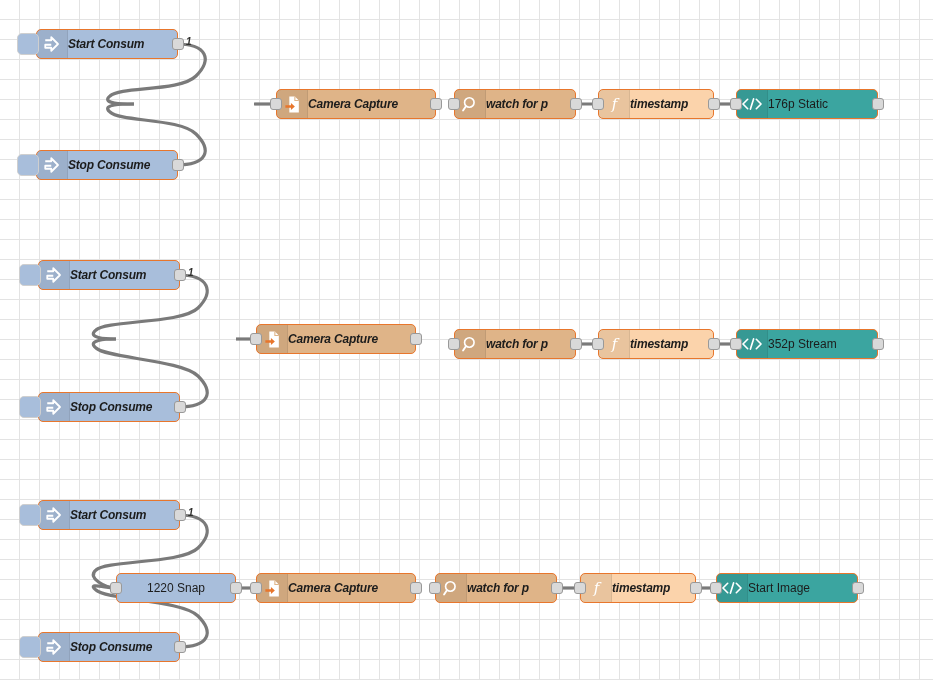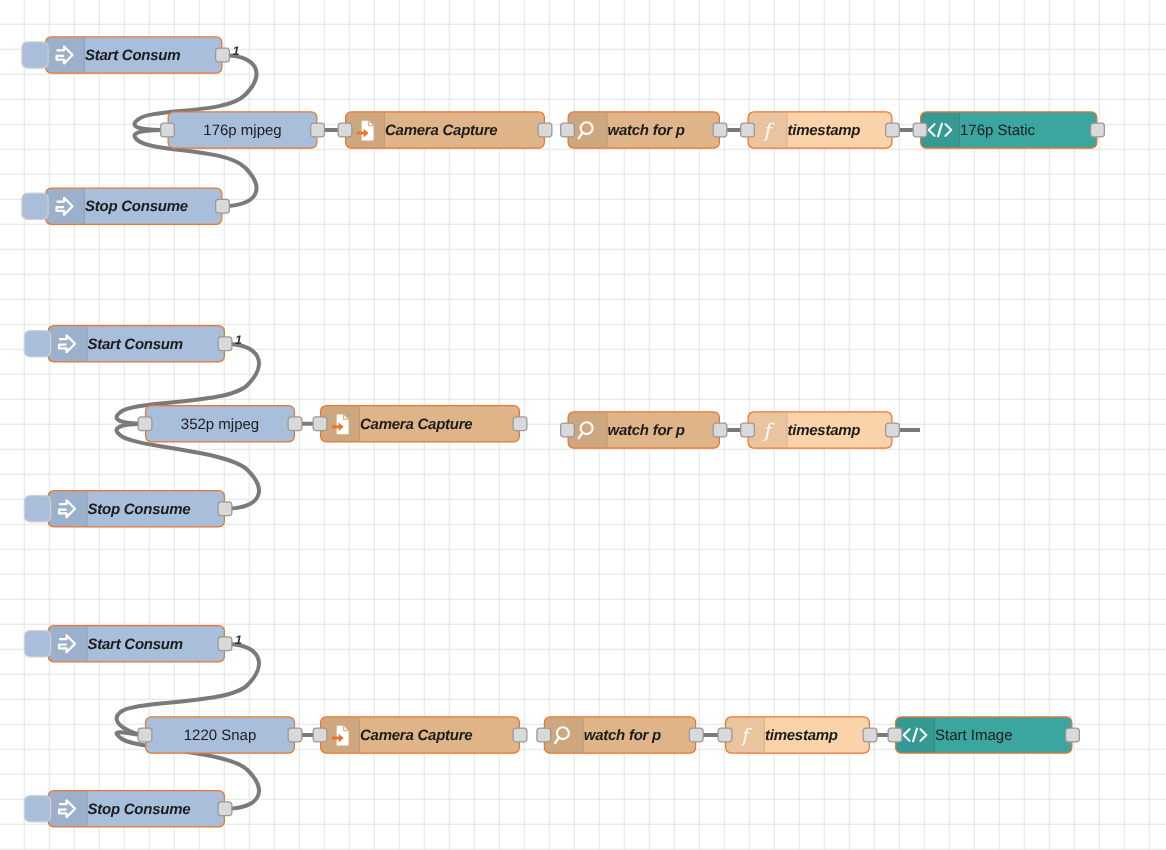--- a/index.html
+++ b/index.html
@@ -149,27 +149,20 @@
       <span class="icon-box">
         <svg class="gi" width="18" height="18" viewBox="0 0 24 24">
             <path d="M3 7h8V3l9 9-9 9v-4H3v-4h8" fill="none" stroke="#ffffff" stroke-width="2.4" stroke-linejoin="round"></path>
           </svg>
       </span>
       <span class="label lbl-bold-italic">Stop Consume</span>
     </div>
     <span class="port out"></span>
   </div>
 
-  <div class="node n-blue" style="left:134px;top:89px;width:120px;">
-    <div class="body">
-      <span class="label lbl-center">176p mjpeg</span>
-    </div>
-    <span class="port in"></span>
-    <span class="port out"></span>
-  </div>
 
   <div class="node n-tan" style="left:276px;top:89px;width:160px;">
     <div class="body">
       <span class="icon-box">
         <svg class="gi" width="19" height="19" viewBox="0 0 24 24">
           <path d="M8 2h7l5 5v15H8z" fill="#ffffff"></path>
           <path d="M15 2v5h5" fill="none" stroke="#dfb488" stroke-width="1.4"></path>
           <path d="M3 13h7v-3l5 4.5L10 19v-3H3z" fill="#e8762c"></path>
         </svg>
       </span>
@@ -241,27 +234,20 @@
       <span class="icon-box">
         <svg class="gi" width="18" height="18" viewBox="0 0 24 24">
             <path d="M3 7h8V3l9 9-9 9v-4H3v-4h8" fill="none" stroke="#ffffff" stroke-width="2.4" stroke-linejoin="round"></path>
           </svg>
       </span>
       <span class="label lbl-bold-italic">Stop Consume</span>
     </div>
     <span class="port out"></span>
   </div>
 
-  <div class="node n-blue" style="left:116px;top:324px;width:120px;">
-    <div class="body">
-      <span class="label lbl-center">352p mjpeg</span>
-    </div>
-    <span class="port in"></span>
-    <span class="port out"></span>
-  </div>
 
   <div class="node n-tan" style="left:256px;top:324px;width:160px;">
     <div class="body">
       <span class="icon-box">
         <svg class="gi" width="19" height="19" viewBox="0 0 24 24">
           <path d="M8 2h7l5 5v15H8z" fill="#ffffff"></path>
           <path d="M15 2v5h5" fill="none" stroke="#dfb488" stroke-width="1.4"></path>
           <path d="M3 13h7v-3l5 4.5L10 19v-3H3z" fill="#e8762c"></path>
         </svg>
       </span>
@@ -291,106 +277,120 @@
         <svg class="gi" width="19" height="19" viewBox="0 0 24 24">
           <text x="12" y="18" font-family="DejaVu Serif, serif" font-size="19" font-style="italic" fill="#ffffff" text-anchor="middle">f</text>
         </svg>
       </span>
       <span class="label lbl-bold-italic">timestamp</span>
     </div>
     <span class="port in"></span>
     <span class="port out"></span>
   </div>
 
-
-  <div class="node n-blue" style="left:38px;top:500px;width:142px;">
-    <span class="inject-btn"></span>
-    <div class="body">
-      <span class="icon-box">
-        <svg class="gi" width="18" height="18" viewBox="0 0 24 24">
-            <path d="M3 7h8V3l9 9-9 9v-4H3v-4h8" fill="none" stroke="#ffffff" stroke-width="2.4" stroke-linejoin="round"></path>
-          </svg>
-      </span>
-      <span class="label lbl-bold-italic">Start Consum</span>
-    </div>
-    <span class="port out"></span>
-  </div>
-  <span class="wire-index" style="left:188px;top:507px;">1</span>
-
-  <div class="node n-blue" style="left:38px;top:632px;width:142px;">
-    <span class="inject-btn"></span>
-    <div class="body">
-      <span class="icon-box">
-        <svg class="gi" width="18" height="18" viewBox="0 0 24 24">
-            <path d="M3 7h8V3l9 9-9 9v-4H3v-4h8" fill="none" stroke="#ffffff" stroke-width="2.4" stroke-linejoin="round"></path>
-          </svg>
-      </span>
-      <span class="label lbl-bold-italic">Stop Consume</span>
-    </div>
-    <span class="port out"></span>
-  </div>
-
-  <div class="node n-blue" style="left:116px;top:573px;width:120px;">
-    <div class="body">
-      <span class="label lbl-center">1220 Snap</span>
-    </div>
-    <span class="port in"></span>
-    <span class="port out"></span>
-  </div>
-
-  <div class="node n-tan" style="left:256px;top:573px;width:160px;">
-    <div class="body">
-      <span class="icon-box">
-        <svg class="gi" width="19" height="19" viewBox="0 0 24 24">
-          <path d="M8 2h7l5 5v15H8z" fill="#ffffff"></path>
-          <path d="M15 2v5h5" fill="none" stroke="#dfb488" stroke-width="1.4"></path>
-          <path d="M3 13h7v-3l5 4.5L10 19v-3H3z" fill="#e8762c"></path>
-        </svg>
-      </span>
-      <span class="label lbl-bold-italic">Camera Capture</span>
-    </div>
-    <span class="port in"></span>
-    <span class="port out"></span>
-  </div>
-
-  <div class="node n-tan" style="left:435px;top:573px;width:122px;">
-    <div class="body">
-      <span class="icon-box">
-        <svg class="gi" width="19" height="19" viewBox="0 0 24 24">
-          <circle cx="10.5" cy="9.5" r="6" fill="none" stroke="#ffffff" stroke-width="2.1"></circle>
-          <path d="M6.2 14.2 L2.6 19.6" stroke="#ffffff" stroke-width="2.4" stroke-linecap="round"></path>
-        </svg>
-      </span>
-      <span class="label lbl-bold-italic">watch for p</span>
-    </div>
-    <span class="port in"></span>
-    <span class="port out"></span>
-  </div>
-
-  <div class="node n-peach" style="left:580px;top:573px;width:116px;">
-    <div class="body">
-      <span class="icon-box">
-        <svg class="gi" width="19" height="19" viewBox="0 0 24 24">
-          <text x="12" y="18" font-family="DejaVu Serif, serif" font-size="19" font-style="italic" fill="#ffffff" text-anchor="middle">f</text>
-        </svg>
-      </span>
-      <span class="label lbl-bold-italic">timestamp</span>
-    </div>
-    <span class="port in"></span>
-    <span class="port out"></span>
-  </div>
-
-  <div class="node n-teal" style="left:716px;top:573px;width:142px;">
+  <div class="node n-teal" style="left:736px;top:329px;width:142px;">
     <div class="body">
       <span class="icon-box">
         <svg class="gi" width="22" height="16" viewBox="0 0 28 16">
           <path d="M8.5 2 L2.5 8 L8.5 14" fill="none" stroke="#ffffff" stroke-width="2.1" stroke-linecap="round" stroke-linejoin="round"></path>
           <path d="M19.5 2 L25.5 8 L19.5 14" fill="none" stroke="#ffffff" stroke-width="2.1" stroke-linecap="round" stroke-linejoin="round"></path>
           <path d="M16 1.5 L12 14.5" fill="none" stroke="#ffffff" stroke-width="2.1" stroke-linecap="round"></path>
         </svg>
       </span>
+      <span class="label lbl-left">352p Stream</span>
+    </div>
+    <span class="port in"></span>
+    <span class="port out"></span>
+  </div>
+
+  <div class="node n-blue" style="left:38px;top:500px;width:142px;">
+    <span class="inject-btn"></span>
+    <div class="body">
+      <span class="icon-box">
+        <svg class="gi" width="18" height="18" viewBox="0 0 24 24">
+            <path d="M3 7h8V3l9 9-9 9v-4H3v-4h8" fill="none" stroke="#ffffff" stroke-width="2.4" stroke-linejoin="round"></path>
+          </svg>
+      </span>
+      <span class="label lbl-bold-italic">Start Consum</span>
+    </div>
+    <span class="port out"></span>
+  </div>
+  <span class="wire-index" style="left:188px;top:507px;">1</span>
+
+  <div class="node n-blue" style="left:38px;top:632px;width:142px;">
+    <span class="inject-btn"></span>
+    <div class="body">
+      <span class="icon-box">
+        <svg class="gi" width="18" height="18" viewBox="0 0 24 24">
+            <path d="M3 7h8V3l9 9-9 9v-4H3v-4h8" fill="none" stroke="#ffffff" stroke-width="2.4" stroke-linejoin="round"></path>
+          </svg>
+      </span>
+      <span class="label lbl-bold-italic">Stop Consume</span>
+    </div>
+    <span class="port out"></span>
+  </div>
+
+  <div class="node n-blue" style="left:116px;top:573px;width:120px;">
+    <div class="body">
+      <span class="label lbl-center">1220 Snap</span>
+    </div>
+    <span class="port in"></span>
+    <span class="port out"></span>
+  </div>
+
+  <div class="node n-tan" style="left:256px;top:573px;width:160px;">
+    <div class="body">
+      <span class="icon-box">
+        <svg class="gi" width="19" height="19" viewBox="0 0 24 24">
+          <path d="M8 2h7l5 5v15H8z" fill="#ffffff"></path>
+          <path d="M15 2v5h5" fill="none" stroke="#dfb488" stroke-width="1.4"></path>
+          <path d="M3 13h7v-3l5 4.5L10 19v-3H3z" fill="#e8762c"></path>
+        </svg>
+      </span>
+      <span class="label lbl-bold-italic">Camera Capture</span>
+    </div>
+    <span class="port in"></span>
+    <span class="port out"></span>
+  </div>
+
+  <div class="node n-tan" style="left:435px;top:573px;width:122px;">
+    <div class="body">
+      <span class="icon-box">
+        <svg class="gi" width="19" height="19" viewBox="0 0 24 24">
+          <circle cx="10.5" cy="9.5" r="6" fill="none" stroke="#ffffff" stroke-width="2.1"></circle>
+          <path d="M6.2 14.2 L2.6 19.6" stroke="#ffffff" stroke-width="2.4" stroke-linecap="round"></path>
+        </svg>
+      </span>
+      <span class="label lbl-bold-italic">watch for p</span>
+    </div>
+    <span class="port in"></span>
+    <span class="port out"></span>
+  </div>
+
+  <div class="node n-peach" style="left:580px;top:573px;width:116px;">
+    <div class="body">
+      <span class="icon-box">
+        <svg class="gi" width="19" height="19" viewBox="0 0 24 24">
+          <text x="12" y="18" font-family="DejaVu Serif, serif" font-size="19" font-style="italic" fill="#ffffff" text-anchor="middle">f</text>
+        </svg>
+      </span>
+      <span class="label lbl-bold-italic">timestamp</span>
+    </div>
+    <span class="port in"></span>
+    <span class="port out"></span>
+  </div>
+
+  <div class="node n-teal" style="left:716px;top:573px;width:142px;">
+    <div class="body">
+      <span class="icon-box">
+        <svg class="gi" width="22" height="16" viewBox="0 0 28 16">
+          <path d="M8.5 2 L2.5 8 L8.5 14" fill="none" stroke="#ffffff" stroke-width="2.1" stroke-linecap="round" stroke-linejoin="round"></path>
+          <path d="M19.5 2 L25.5 8 L19.5 14" fill="none" stroke="#ffffff" stroke-width="2.1" stroke-linecap="round" stroke-linejoin="round"></path>
+          <path d="M16 1.5 L12 14.5" fill="none" stroke="#ffffff" stroke-width="2.1" stroke-linecap="round"></path>
+        </svg>
+      </span>
       <span class="label lbl-left">Start Image</span>
     </div>
     <span class="port in"></span>
     <span class="port out"></span>
   </div>
 
 </div>
 
 </body></html>

